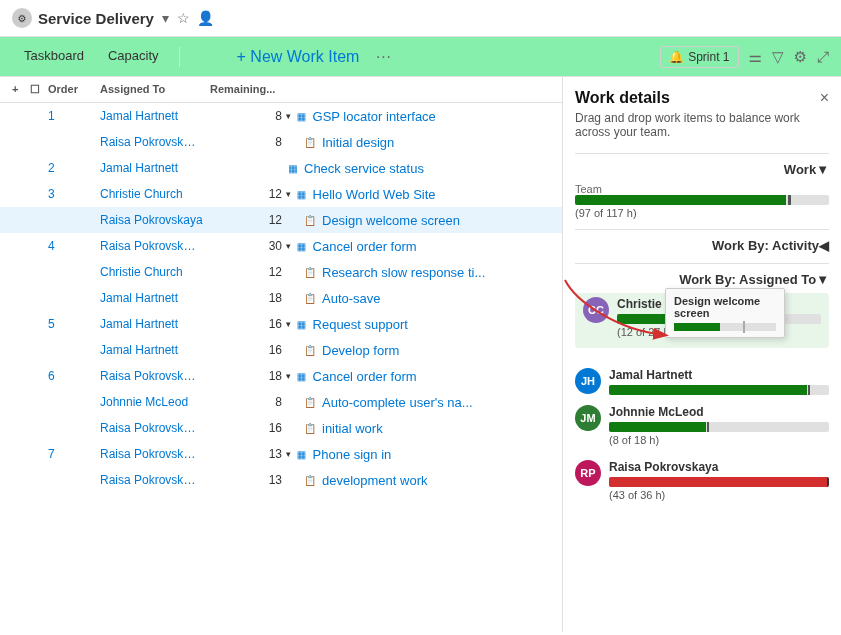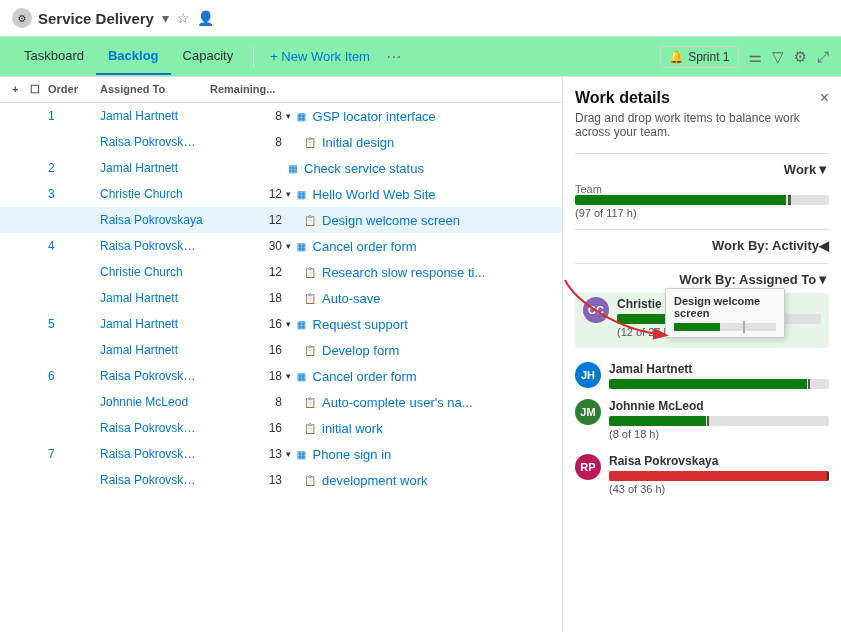--- a/index.html
+++ b/index.html
@@ -10,21 +10,21 @@
     .top-bar-avatar { width: 20px; height: 20px; border-radius: 50%; background: #ccc; display: inline-flex; align-items: center; justify-content: center; font-size: 10px; margin-right: 6px; }
     .top-bar-title { font-size: 15px; font-weight: 600; color: #333; }
     .top-bar-icons { display: flex; align-items: center; gap: 8px; margin-left: 8px; }
     .top-bar-icon { color: #666; font-size: 14px; cursor: pointer; }
 
     
     .nav-bar { display: flex; align-items: center; padding: 0 12px; border-bottom: 1px solid #e0e0e0; background: #86efac; height: 40px; }
     .nav-tab { padding: 10px 12px; font-size: 13px; cursor: pointer; color: #333; text-decoration: none; border-bottom: 2px solid transparent; }
     .nav-tab.active { border-bottom: 2px solid #0078d4; font-weight: 600; color: #0078d4; }
     .nav-divider { width: 1px; height: 20px; background: #e0e0e0; margin: 0 8px; }
-    .nav-new-item { display: flex; align-items: center; gap: 4px; color: #0078d4; cursor: pointer; font-size: 13px; padding: 6px 8px; }
+    .nav-new-item { display: flex; align-items: center; gap: 4px; color: #0078d4; cursor: pointer; font-size: 16px; padding: 6px 8px; margin-left: 41px; }
     .nav-more { color: #666; cursor: pointer; padding: 4px 8px; font-size: 16px; }
     .nav-right { margin-left: auto; display: flex; align-items: center; gap: 10px; }
     .sprint-btn { display: flex; align-items: center; gap: 4px; font-size: 12px; color: #333; cursor: pointer; border: 1px solid #d0d0d0; padding: 3px 8px; border-radius: 2px; }
     .nav-right-icon { color: #666; cursor: pointer; font-size: 15px; }
 
     
     .main-container { display: flex; height: calc(635px - 80px); }
 
     
     .backlog-area { flex: 0 0 563px; overflow-y: auto; border-right: 1px solid #e0e0e0; }
@@ -82,21 +82,20 @@
   <span class="top-bar-title">Service Delivery</span>
   <div class="top-bar-icons">
     <span class="top-bar-icon">▾</span>
     <span class="top-bar-icon">☆</span>
     <span class="top-bar-icon">👤</span>
   </div>
 </div>
 
 <div class="nav-bar">
   <a class="nav-tab">Taskboard</a>
-  <a class="nav-tab active">Backlog</a>
   <a class="nav-tab">Capacity</a>
   <div class="nav-divider"></div>
   <div class="nav-new-item">+ New Work Item</div>
   <span class="nav-more">···</span>
   <div class="nav-right">
     <div class="sprint-btn">
       <span>🔔</span>
       <span>Sprint 1</span>
     </div>
     <span class="nav-right-icon">⚌</span>
@@ -327,21 +326,21 @@
         <span>◀</span>
       </div>
     </div>
 
     <div class="wd-section">
       <div class="wd-section-header">
         <span>Work By: Assigned To</span>
         <span>▼</span>
       </div>
 
-      <div class="assigned-row" style="background:#e8f5e9;padding:4px 8px;border-radius:4px;margin-bottom:14px">
+      <div class="assigned-row" style="background:#e8f5e9;padding:4px 8px;border-radius:4px;margin-bottom:20px">
         <div class="avatar-circle avatar-cc">CC</div>
         <div class="assigned-info">
           <div class="assigned-name">Christie Chu...</div>
           <div class="progress-bar-container assigned-progress">
             <div class="progress-bar-fill" style="width:44%"></div>
             <div style="width:2px;background:#555;height:100%;margin-left:1px"></div>
           </div>
           <div class="progress-label">(12 of 27 h)</div>
         </div>
 

